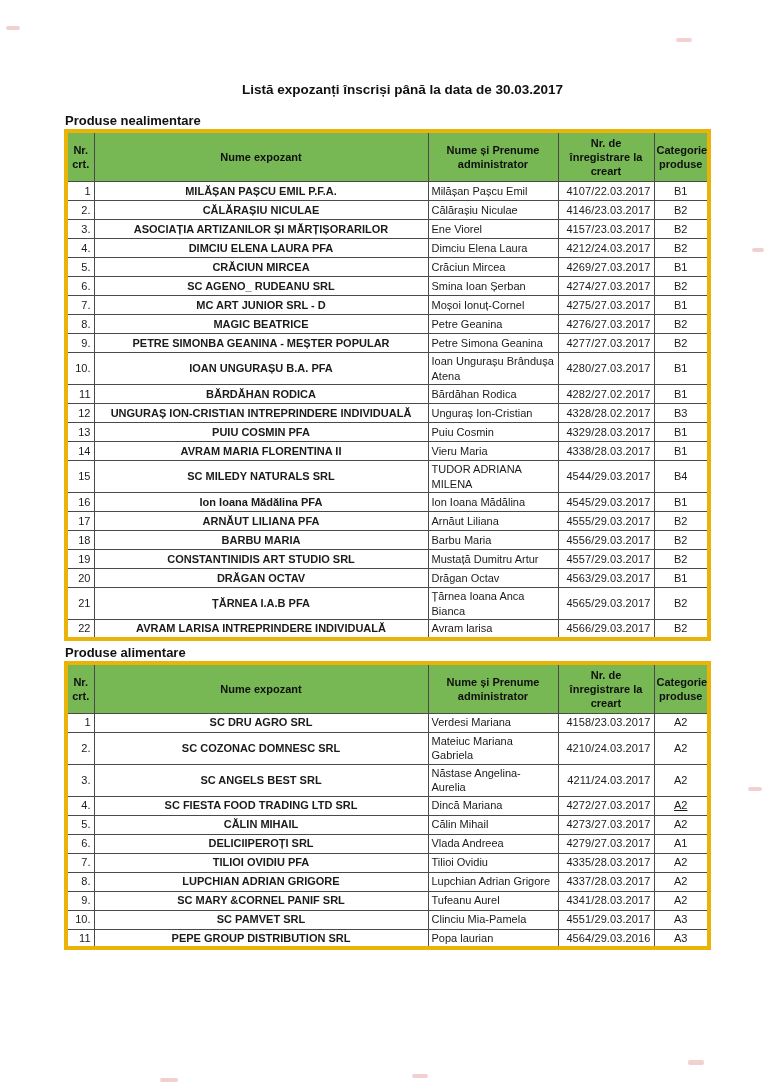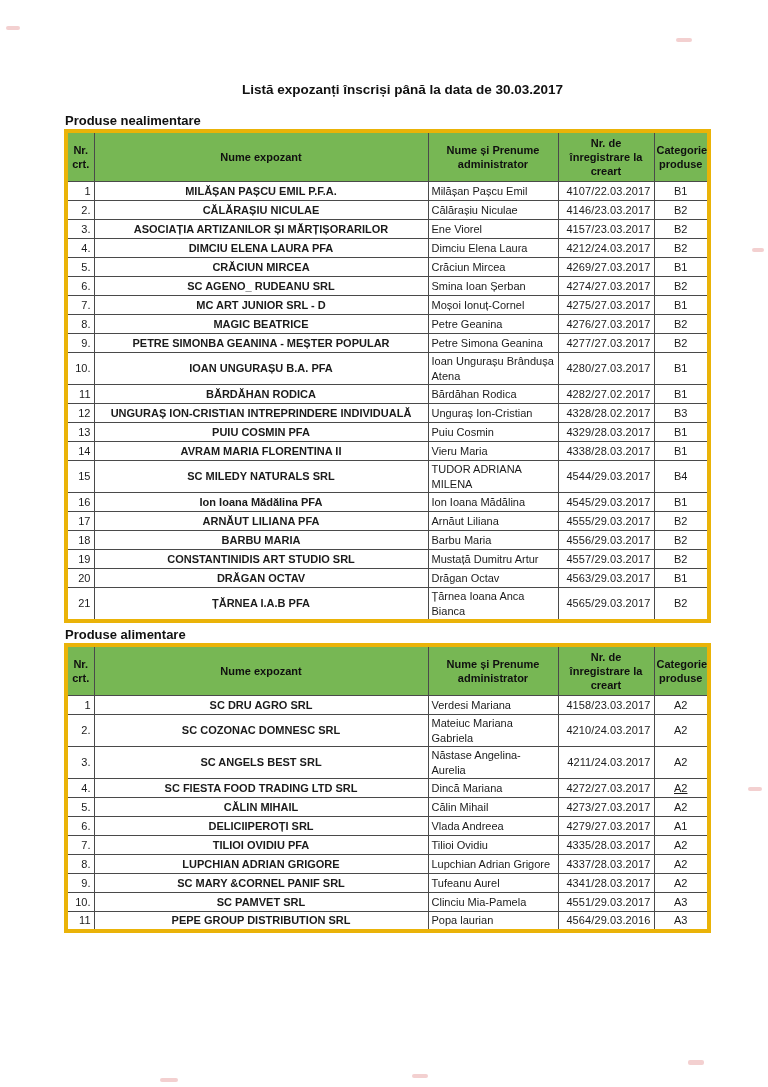--- a/index.html
+++ b/index.html
@@ -216,20 +216,27 @@
           <td class="cell-reg">4563/29.03.2017</td>
           <td class="cell-cat">B1</td>
         </tr>
         <tr>
           <td class="cell-nr">21</td>
           <td class="cell-name">ȚĂRNEA I.A.B PFA</td>
           <td class="cell-admin">Țărnea Ioana Anca Bianca</td>
           <td class="cell-reg">4565/29.03.2017</td>
           <td class="cell-cat">B2</td>
         </tr>
+        <tr>
+          <td class="cell-nr">22</td>
+          <td class="cell-name">AVRAM LARISA INTREPRINDERE INDIVIDUALĂ</td>
+          <td class="cell-admin">Avram larisa</td>
+          <td class="cell-reg">4566/29.03.2017</td>
+          <td class="cell-cat">B2</td>
+        </tr>
       </tbody>
   </table>
 
   <div class="section-label second">Produse alimentare</div>
 
   <table class="exhibitors">
     <colgroup>
       <col class="c-nr">
         <col class="c-name">
         <col class="c-admin">

